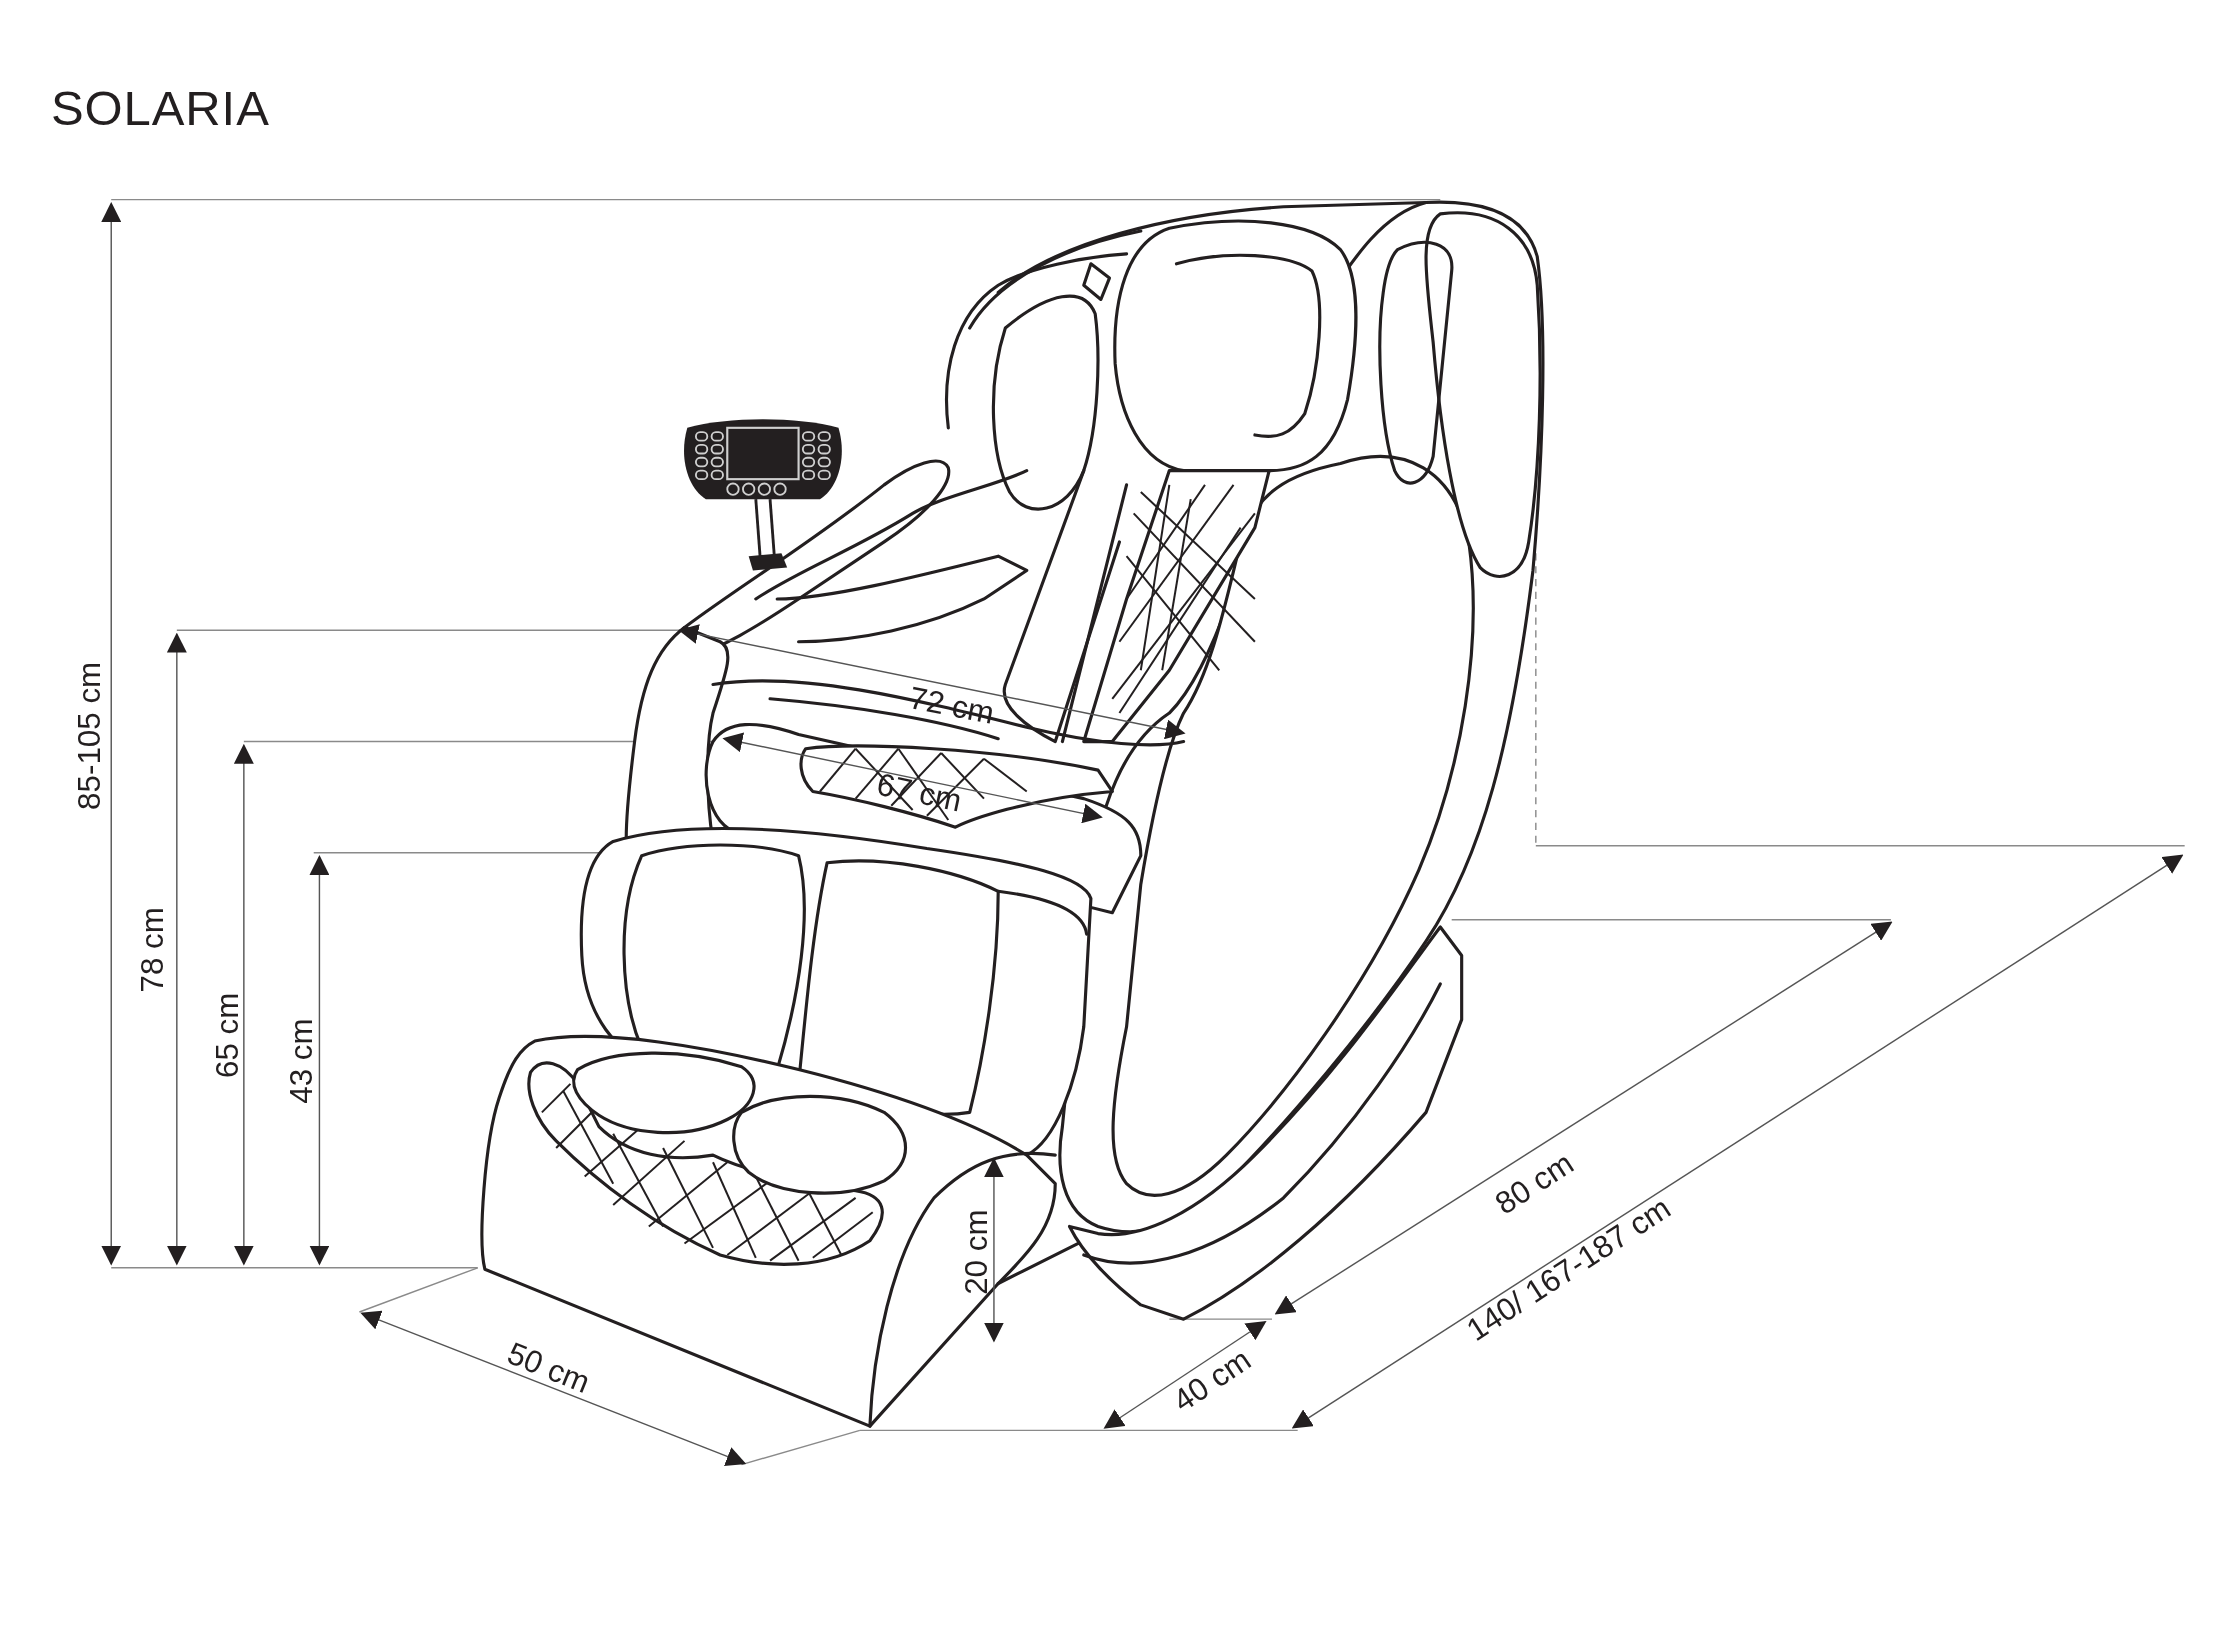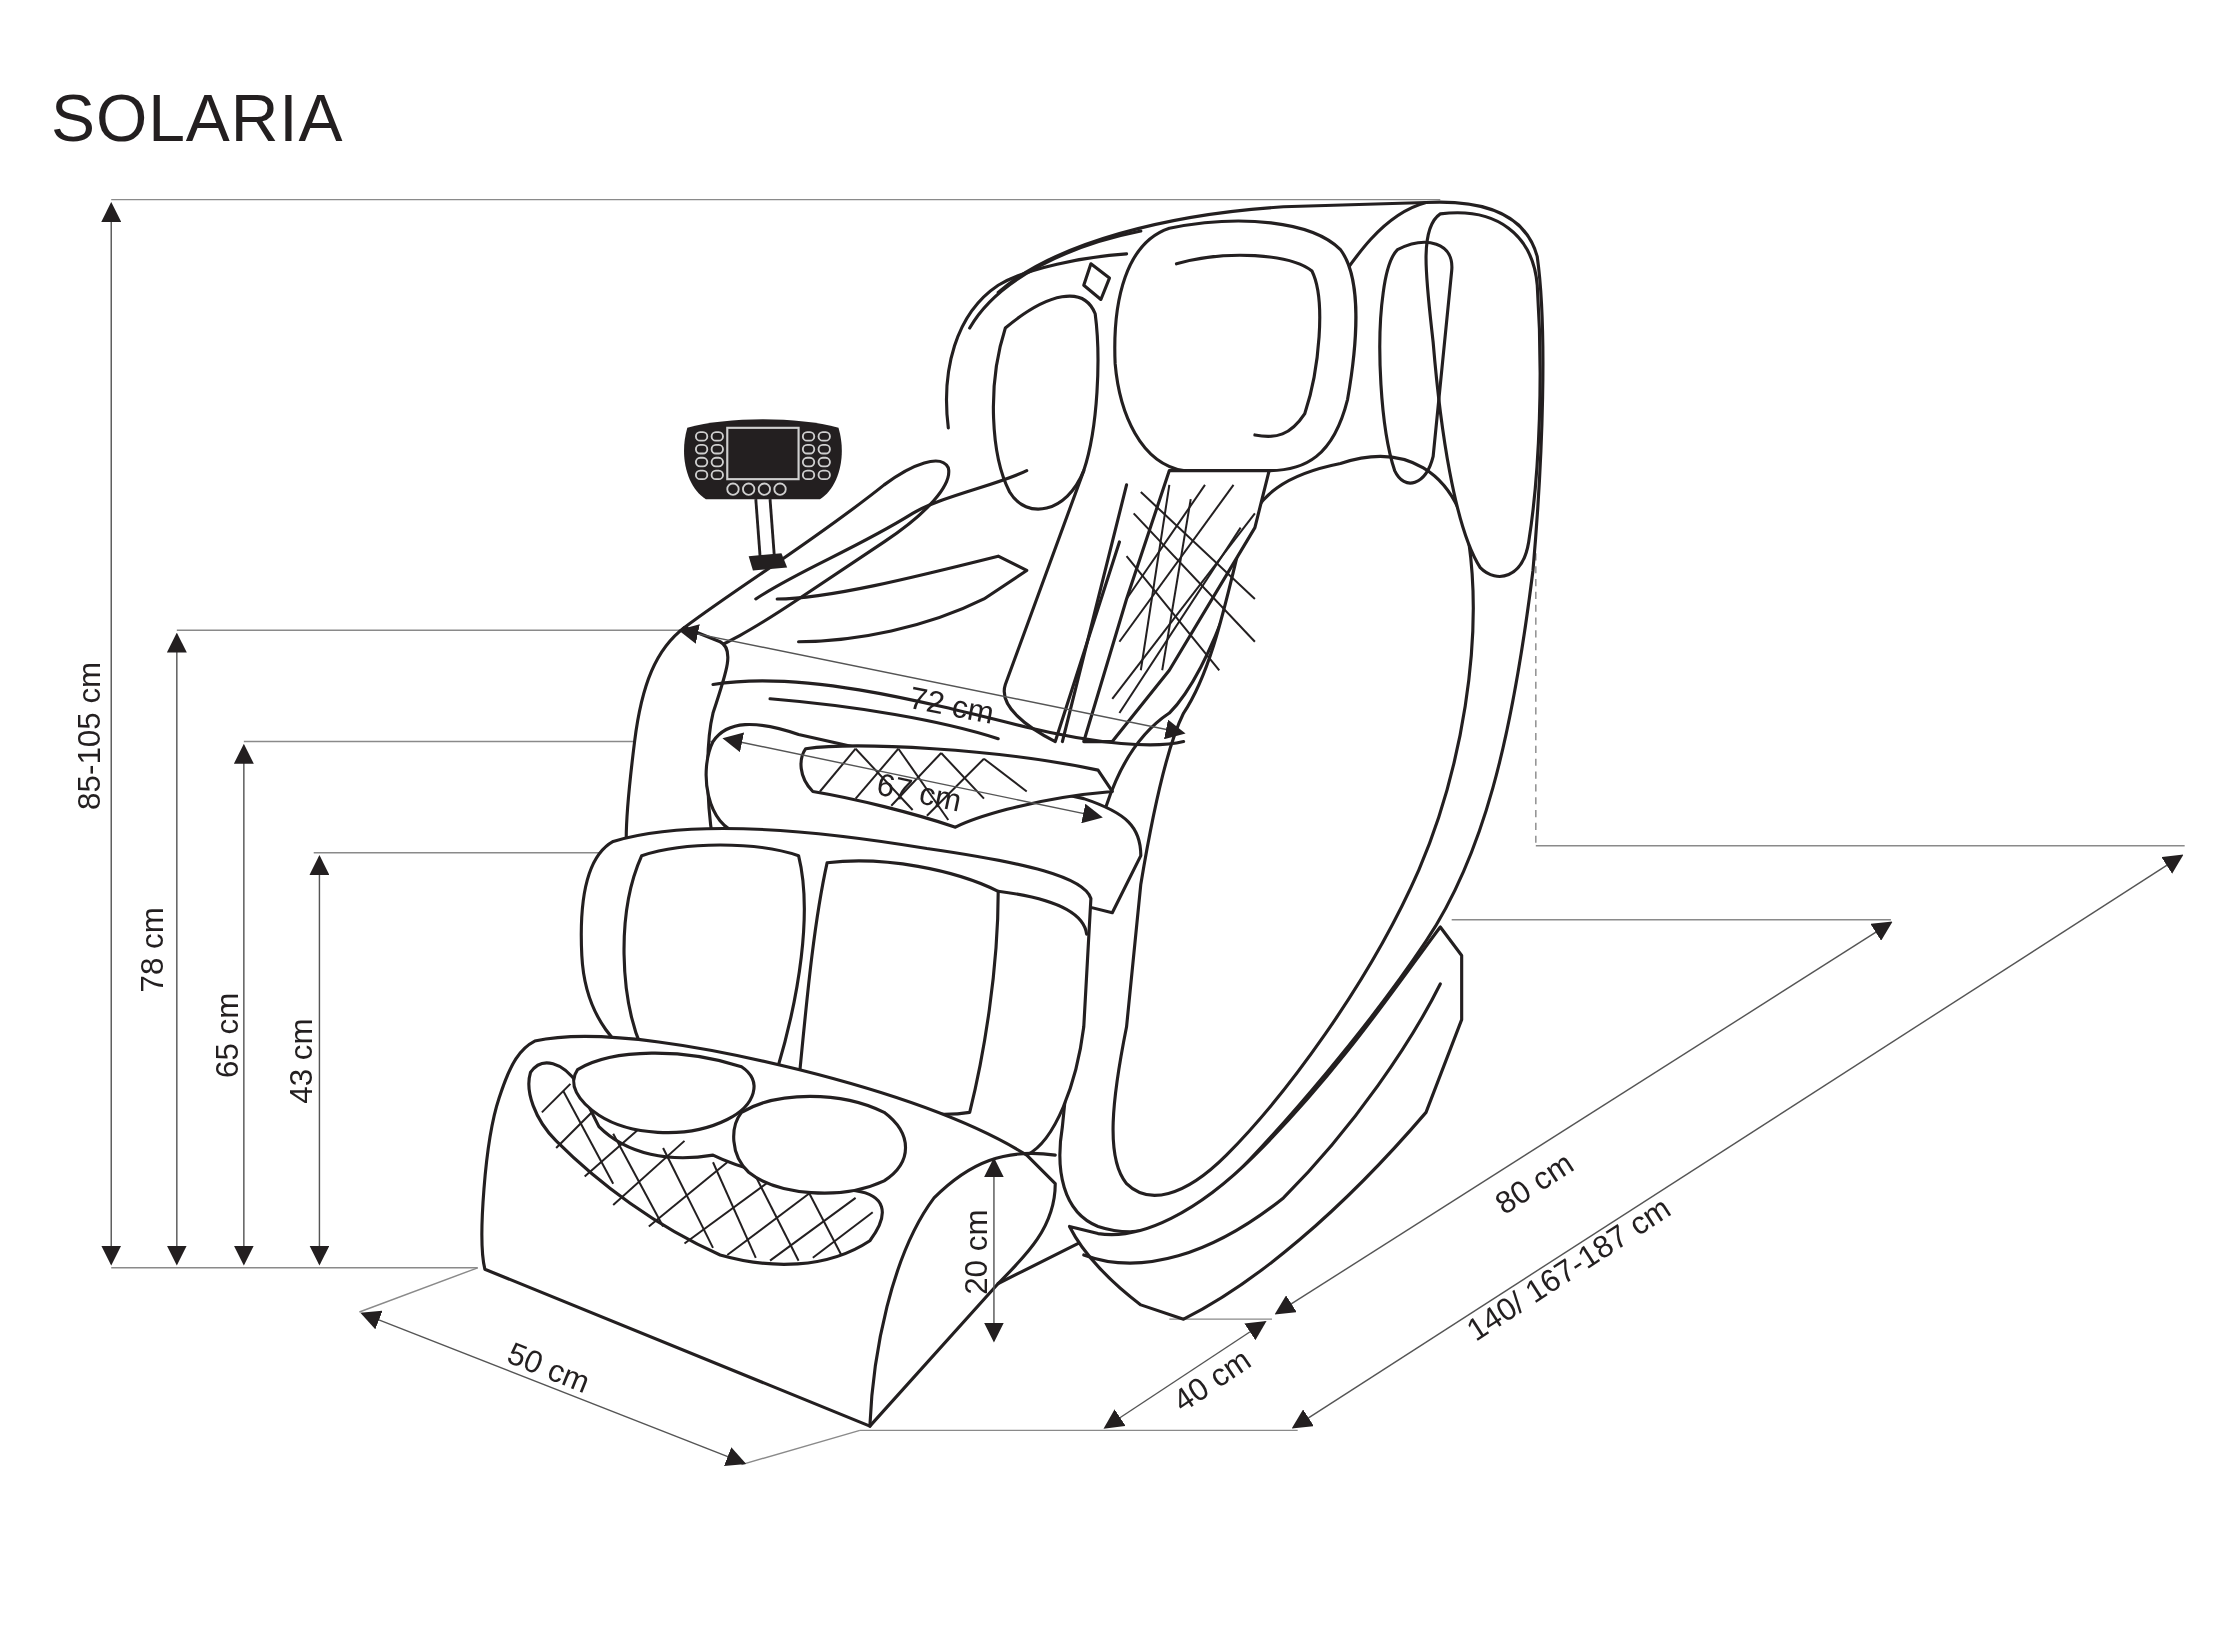--- a/index.html
+++ b/index.html
@@ -1,19 +1,19 @@
 <!DOCTYPE html>
 <html style="font-size:14px"><head>
 <meta charset="utf-8">
 <style>
   html, body { margin:0; padding:0; background:#ffffff; }
   body { width:2236px; height:1650px; overflow:hidden; position:relative; font-family:"Liberation Sans", sans-serif; }
   .stage { position:absolute; left:0; top:0; width:2236px; height:1650px; }
   svg.drawing { position:absolute; left:0; top:0; width:2236px; height:1650px; }
-  .title { position:absolute; left:51px; top:80px; font-size:66px; color:#231f20; letter-spacing:0.9px; font-family:"Liberation Sans", sans-serif; }
+  .title { position:absolute; left:51px; top:80px; font-size:49px; color:#231f20; letter-spacing:0.9px; font-family:"Liberation Sans", sans-serif; }
   .chair { fill:#ffffff; stroke:#231f20; stroke-width:2.2; stroke-linejoin:round; stroke-linecap:round; }
   .chair-open { fill:none; stroke:#231f20; stroke-width:2.2; stroke-linejoin:round; stroke-linecap:round; }
   .quilt { fill:none; stroke:#231f20; stroke-width:1.4; }
   .dim { stroke:#555; stroke-width:1; fill:none; }
   .ext { stroke:#8a8a8a; stroke-width:1; fill:none; }
   .dash { stroke:#8a8a8a; stroke-width:1; fill:none; stroke-dasharray:5 4; }
   .arrow { fill:#231f20; }
   .lbl { font-family:"Liberation Sans", sans-serif; font-size:22px; fill:#231f20; }
 </style>
 </head>

